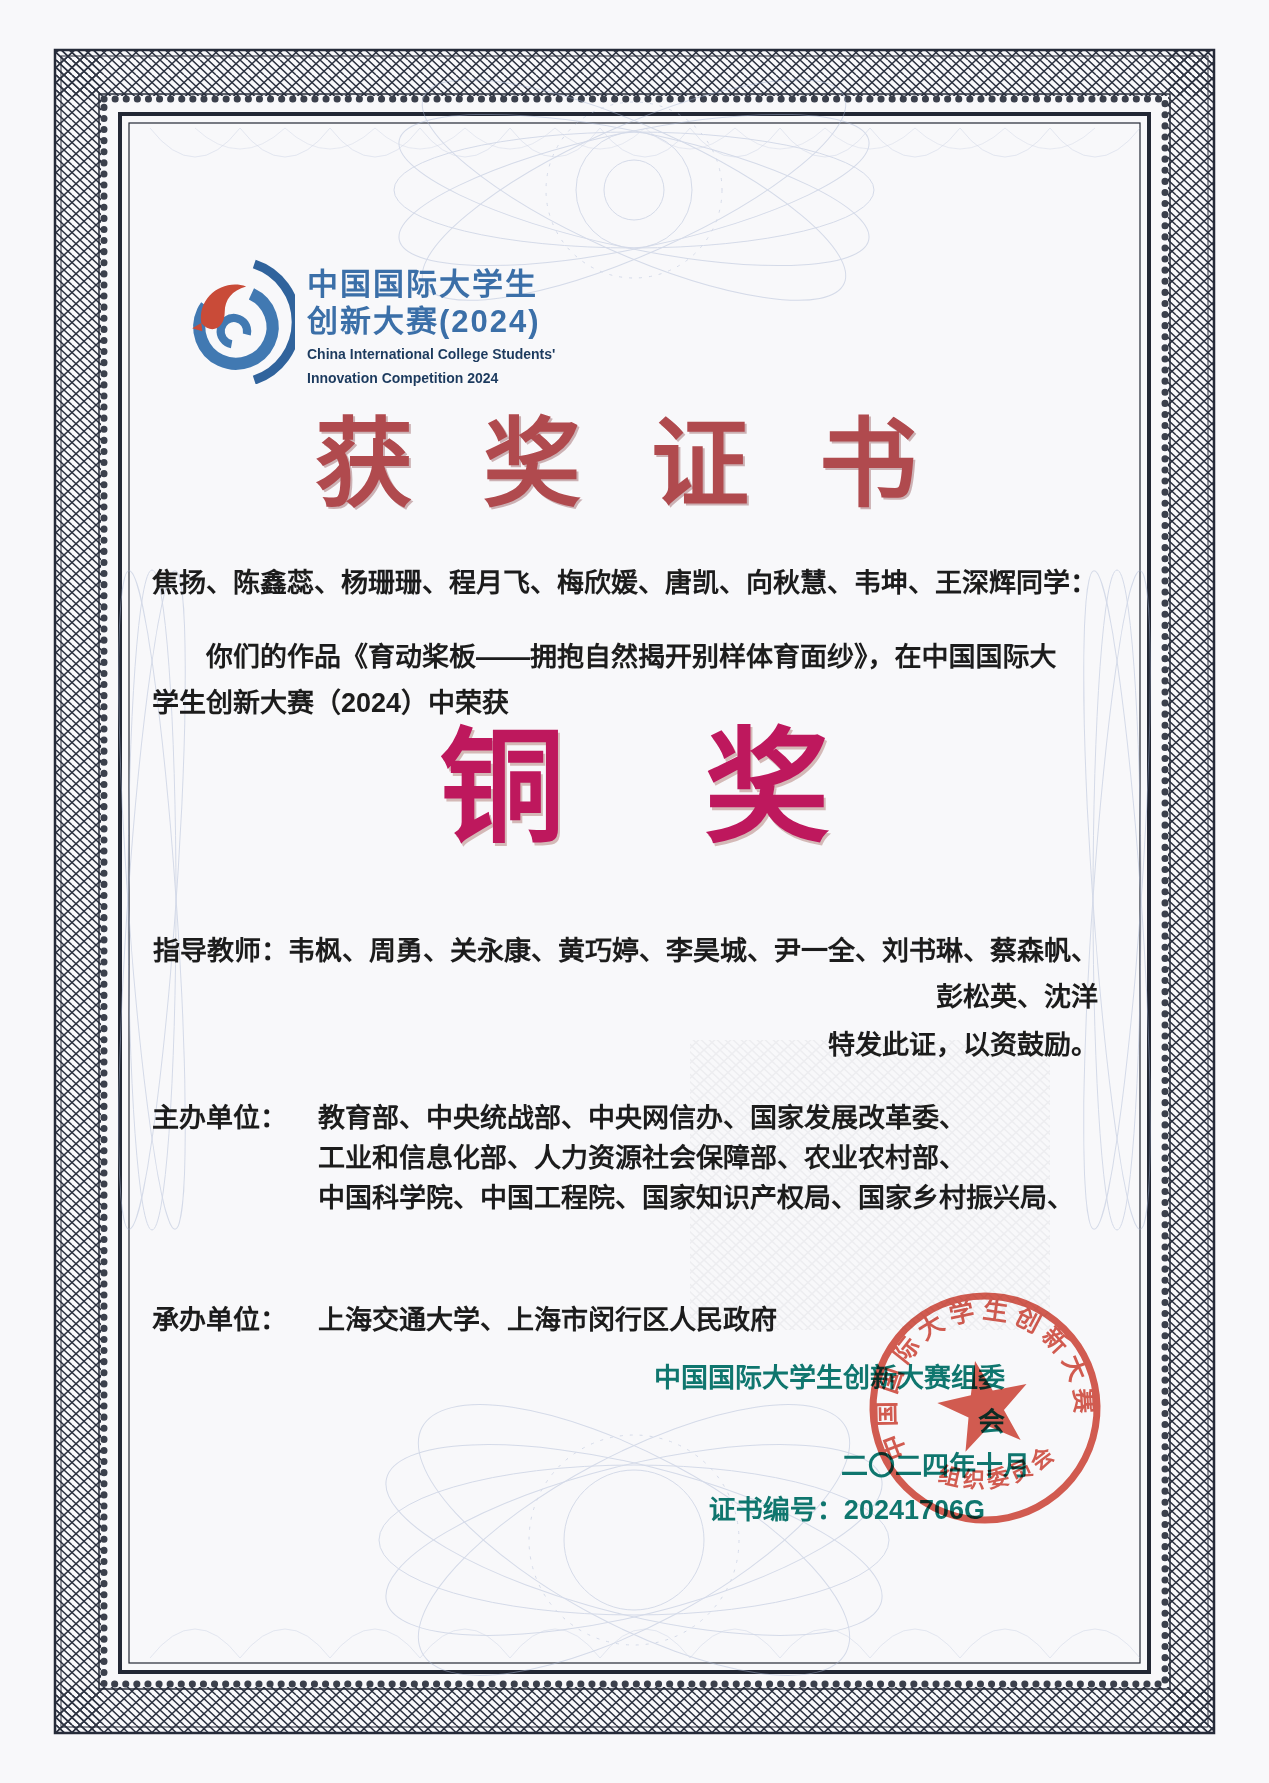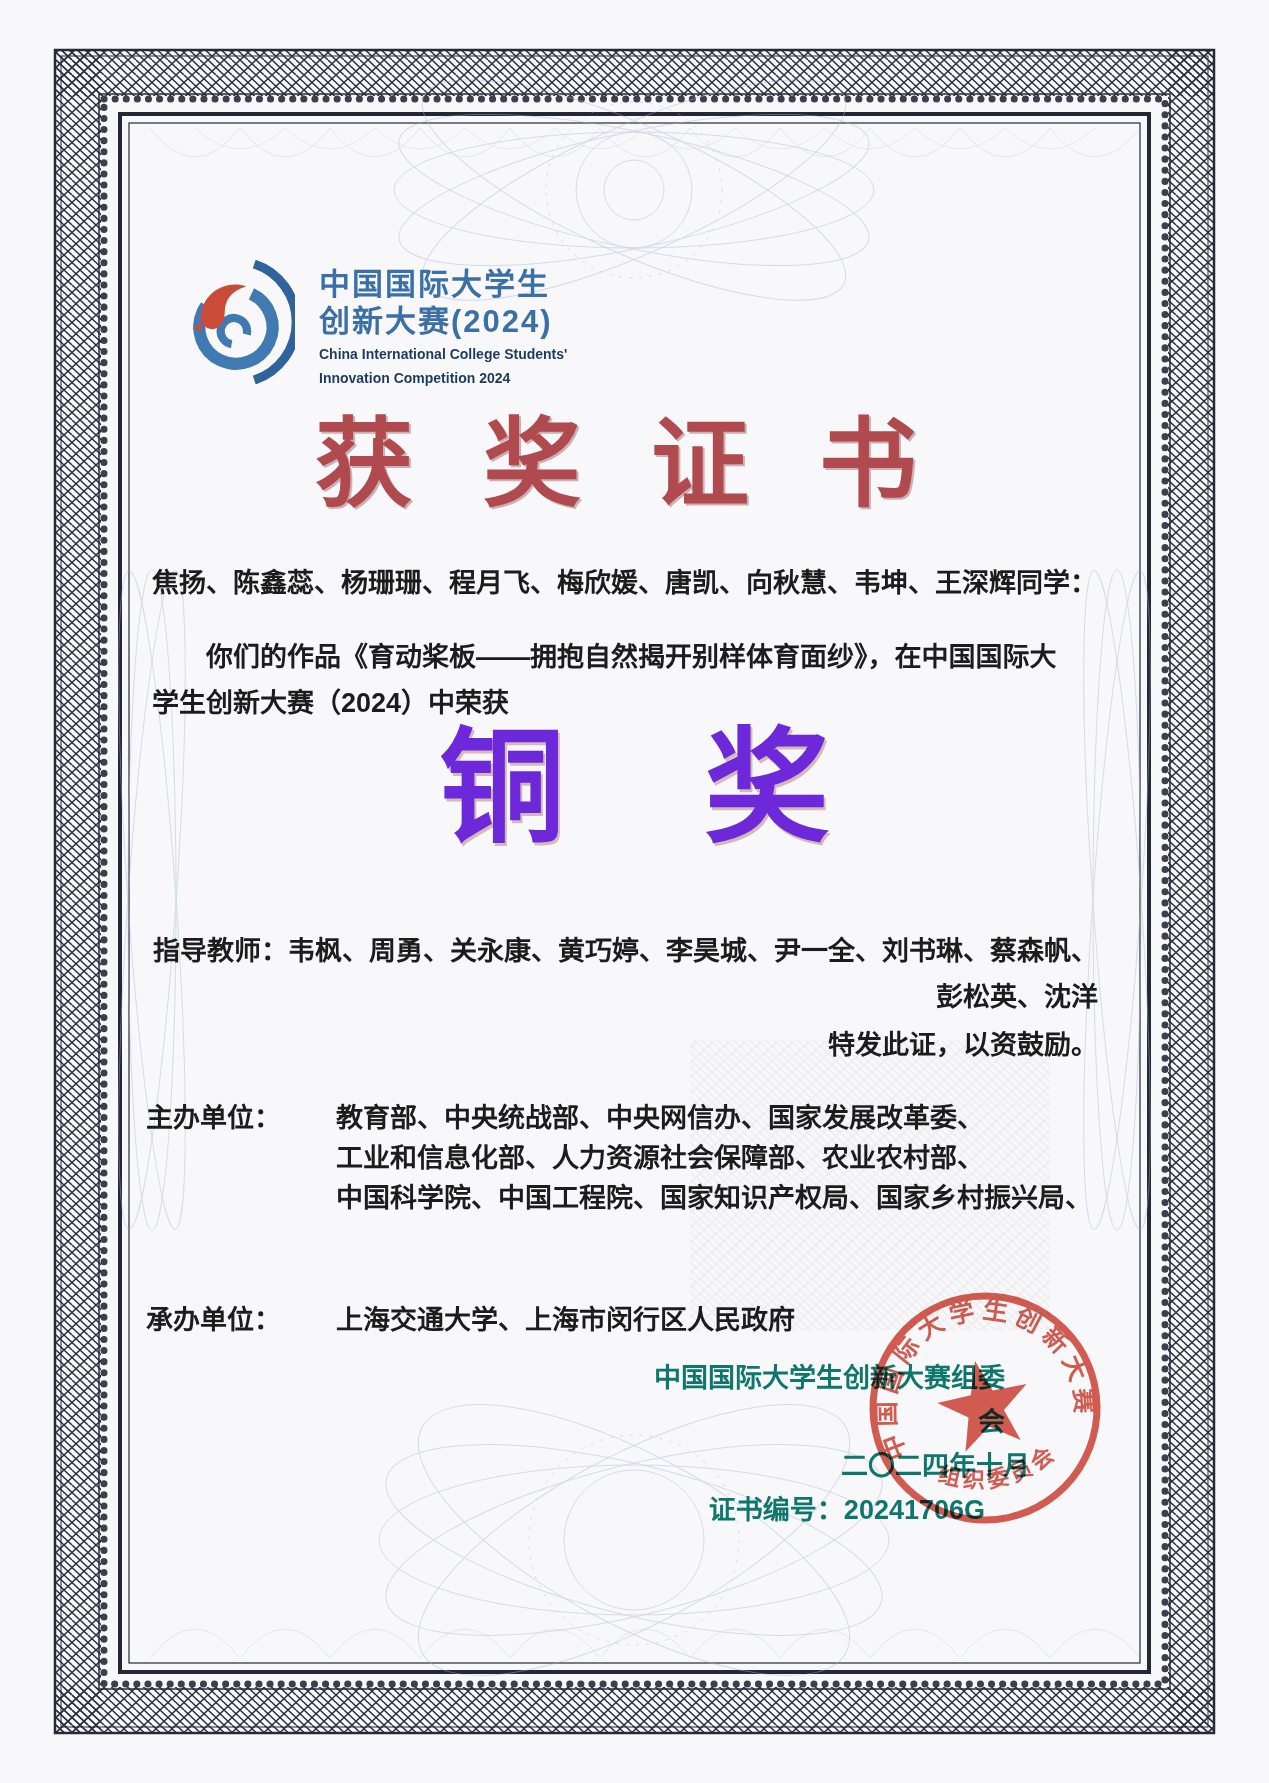--- a/index.html
+++ b/index.html
@@ -6,44 +6,44 @@
   .page{
     position:relative;width:1269px;height:1783px;margin:0 auto;
     background:#f8f8fa;overflow:hidden;
     font-family:"Liberation Sans","DejaVu Sans",sans-serif;
     color:#1a1a1a;
   }
   .abs{position:absolute;}
   .deco{left:0;top:0;pointer-events:none;}
   
   .logo-block{left:183px;top:258px;display:flex;align-items:flex-start;}
-  .logo-text{margin-left:24px;padding-top:8px;}
+  .logo-text{margin-left:12px;padding-top:8px;}
   .logo-cn{font-size:31px;font-weight:bold;color:#3b6fa8;line-height:37px;letter-spacing:2px;}
   .logo-en{font-size:14px;font-weight:bold;color:#1c3a5e;line-height:19px;margin-top:5px;}
   
   .cert-title{
     left:0;top:408px;width:1269px;text-align:center;
     font-size:98px;font-weight:bold;color:#b04a4e;
     letter-spacing:70px;padding-left:33px;box-sizing:border-box;
     text-shadow:2px 2px 0 rgba(122,46,50,.35);
     line-height:1.15;
   }
   .body-text{font-size:27px;font-weight:600;line-height:46px;color:#1c1c1c;margin-left:12px;}
   .recipients{left:140px;top:560px;width:960px;}
   .body-para{left:140px;top:634px;width:930px;text-indent:2em;}
   .award{
     left:0;top:716px;width:1269px;text-align:center;
-    font-size:125px;font-weight:bold;color:#6d28d9;
+    font-size:125px;font-weight:bold;color:#be185d;
     letter-spacing:140px;padding-left:140px;box-sizing:border-box;
     text-shadow:2px 3px 0 rgba(130,40,30,.3);
     line-height:1.15;
   }
   .teachers-block{left:131px;top:928px;width:955px;text-align:right;}
   .grant-line{margin-top:2px;}
-  .org-row{left:134px;display:flex;gap:24px;}
+  .org-row{left:140px;display:flex;}
   .org-label{width:154px;flex:0 0 154px;}
   .org-lines{line-height:40px;}
   .host-row{top:1098px;}
   .host-row .body-text{line-height:40px;}
   .undertake-row{top:1300px;}
   .undertake-row .body-text{line-height:40px;}
   .sig-block{left:630px;top:1356px;width:400px;font-size:27px;font-weight:600;line-height:44px;color:#0f766e;}
   .sig-line{text-align:right;}
   .sig-committee{padding-right:25px;}
   .sig-date{padding-right:0;}

